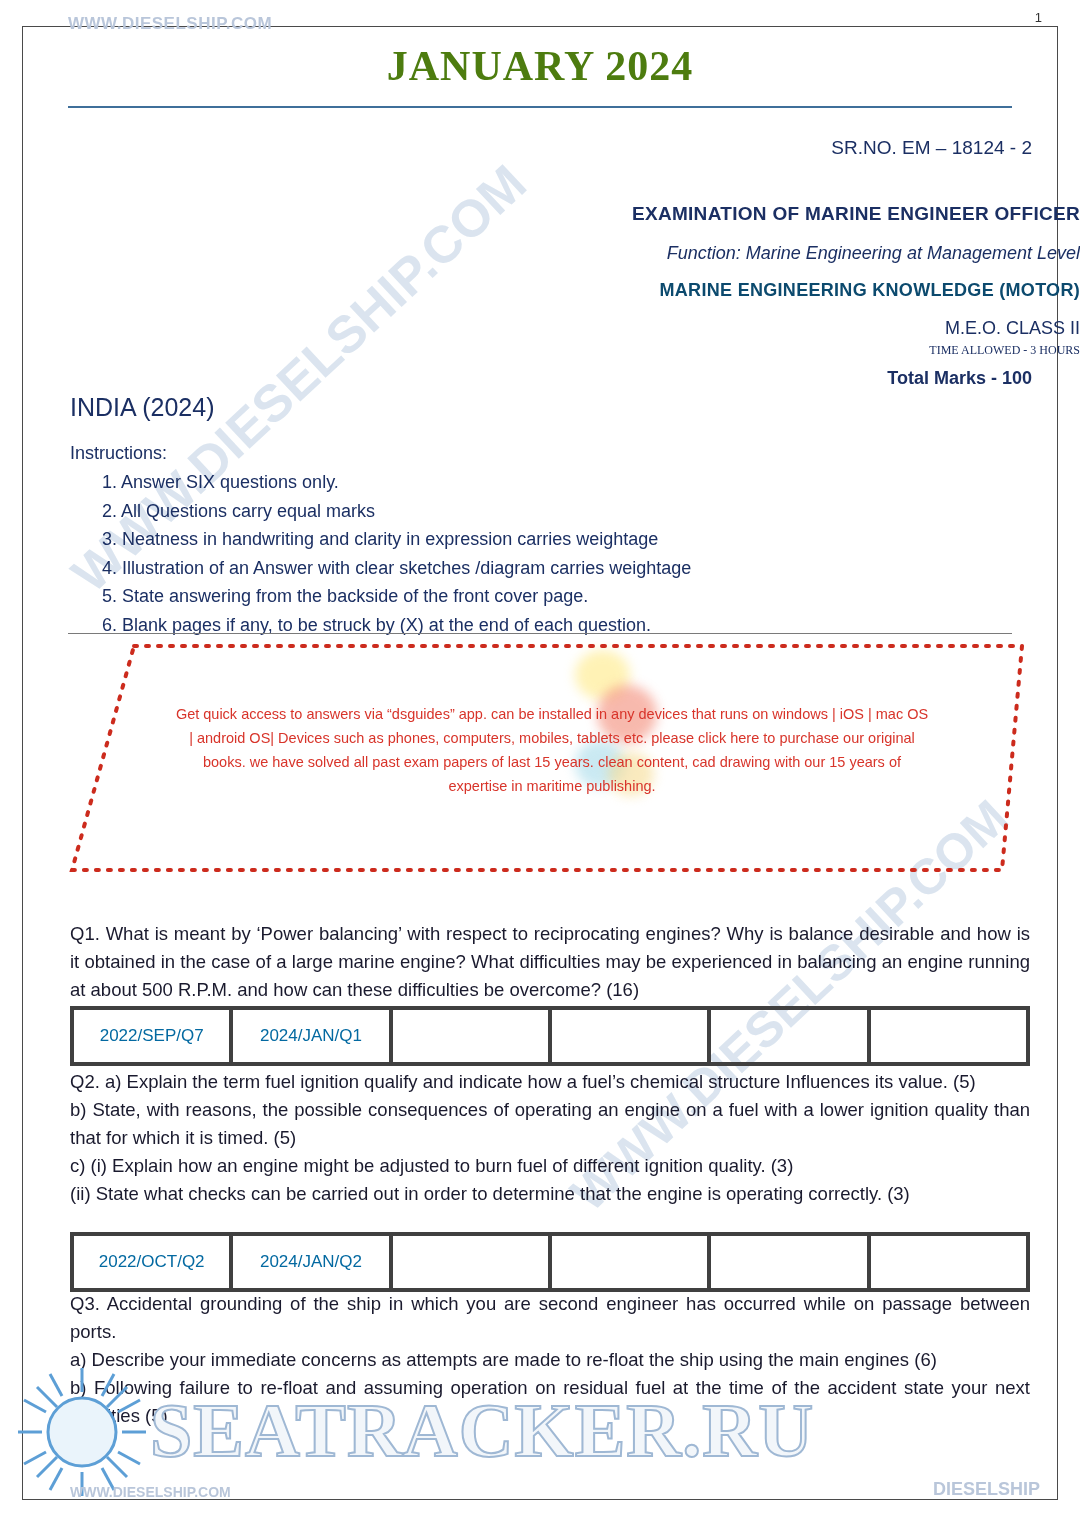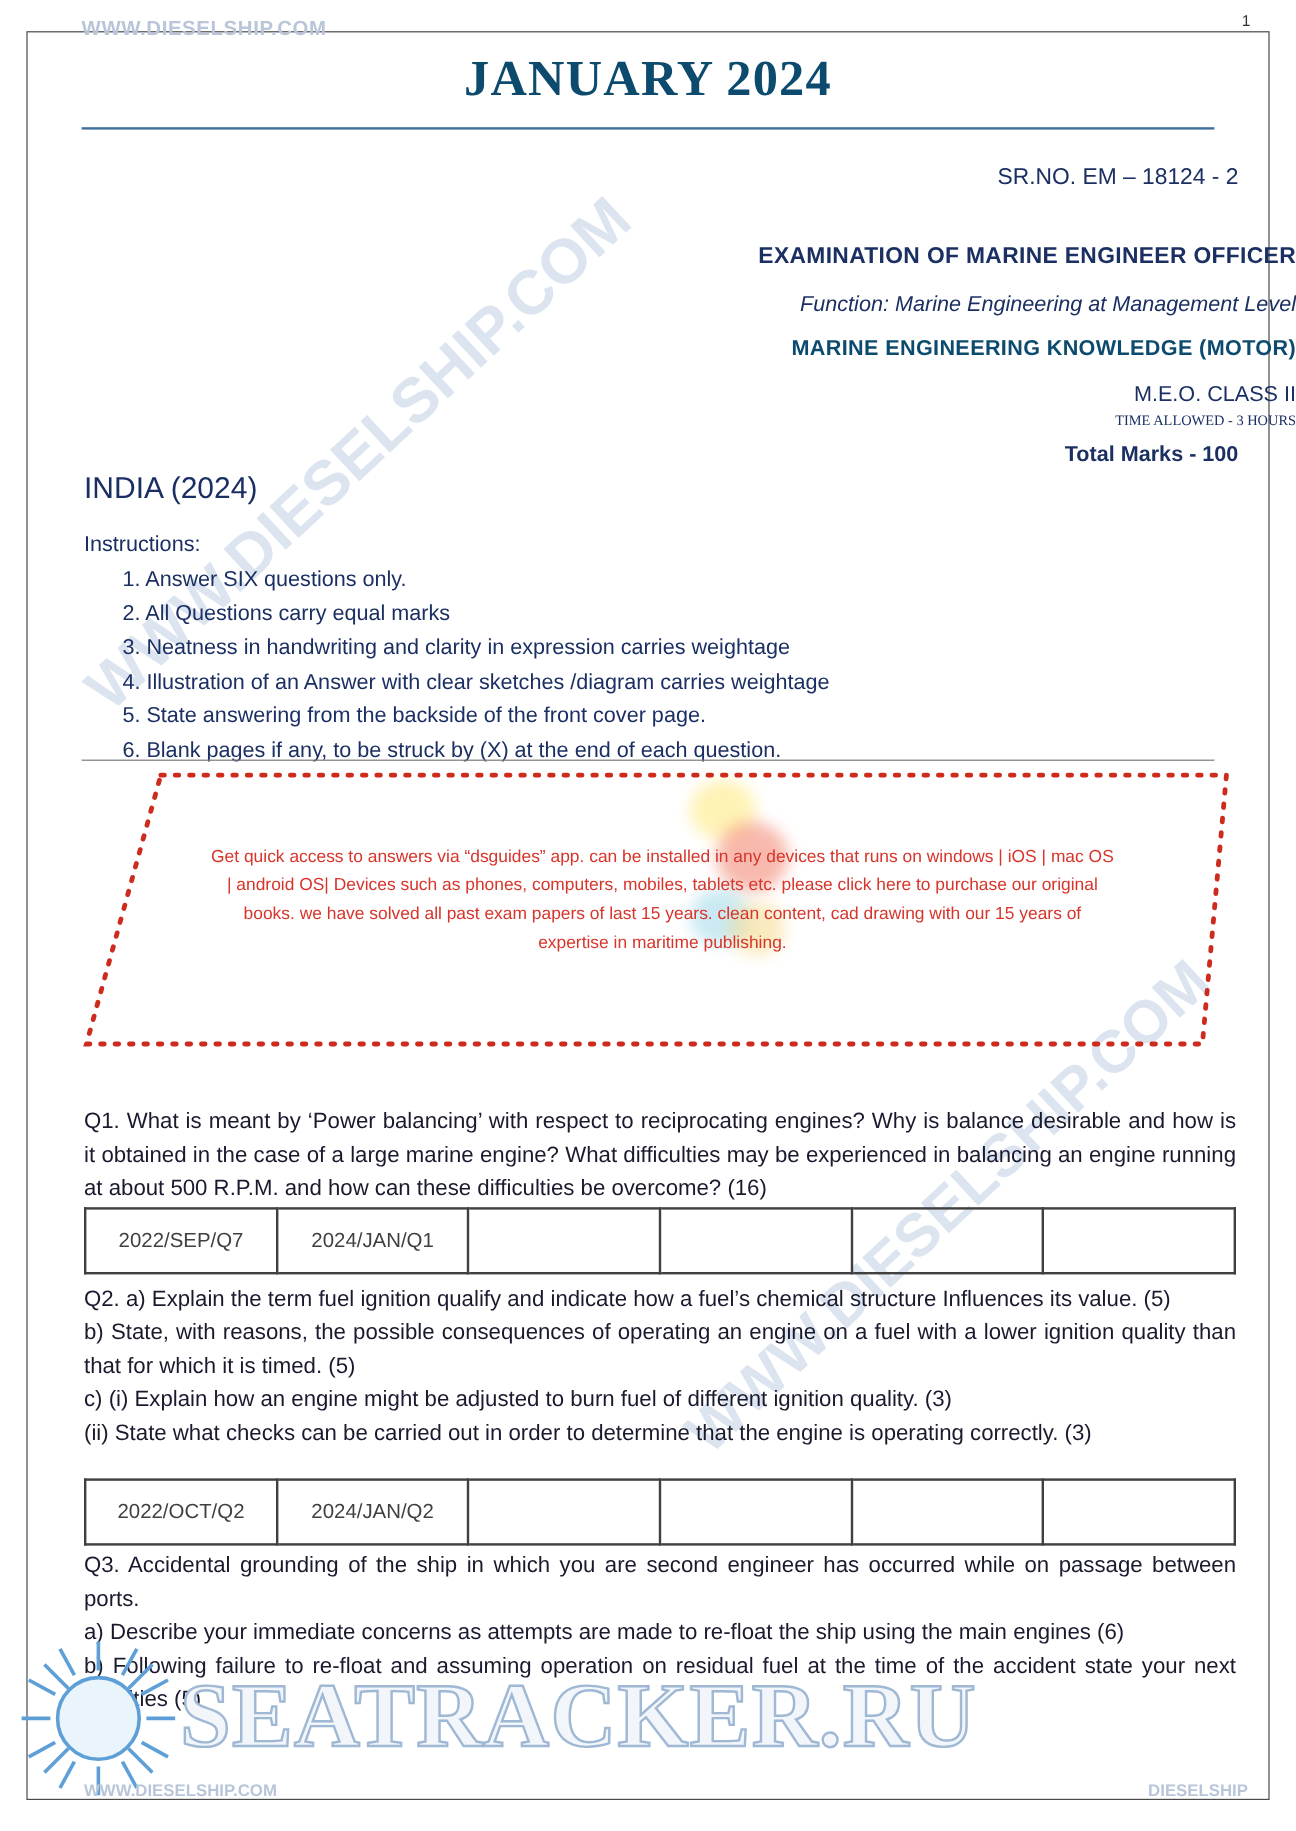--- a/index.html
+++ b/index.html
@@ -82,21 +82,21 @@
 
   
   .doc-title {
     position: absolute;
     left: 0; right: 0;
     top: 42px;
     text-align: center;
     font-family: "Liberation Serif", serif;
     font-size: 42px;
     font-weight: bold;
-    color: #0c4a6e;
+    color: #4d7c0f;
     letter-spacing: 1px;
   }
   .title-rule {
     position: absolute;
     left: 68px;
     top: 106px;
     width: 944px;
     height: 2px;
     background: #3f6f9a;
   }
@@ -200,24 +200,24 @@
   .q3 { top: 1290px; }
 
   .ref-table {
     position: absolute;
     left: 70px;
     width: 960px;
     border-collapse: collapse;
     table-layout: fixed;
   }
   .ref-table td {
-    border: 2px solid #404040;
+    border: 4px solid #404040;
     height: 28px;
     font-size: 17px;
-    color: #404040;
+    color: #0369a1;
     text-align: center;
     padding: 12px 4px;
   }
   .t1 { top: 1006px; }
   .t2 { top: 1232px; }
 
   
   .sun {
     position: absolute;
     left: 12px;
@@ -244,21 +244,21 @@
     left: 70px;
     bottom: 26px;
     font-size: 14px;
     color: #b9c6da;
     font-weight: bold;
   }
   .bottom-right-wm {
     position: absolute;
     right: 40px;
     bottom: 26px;
-    font-size: 14px;
+    font-size: 18px;
     color: #b9c6da;
     font-weight: bold;
   }
 </style>
 </head>
 <body>
 
 <div class="page-border"></div>
 <div class="page-number">1</div>
 <div class="top-watermark">WWW.DIESELSHIP.COM</div>

